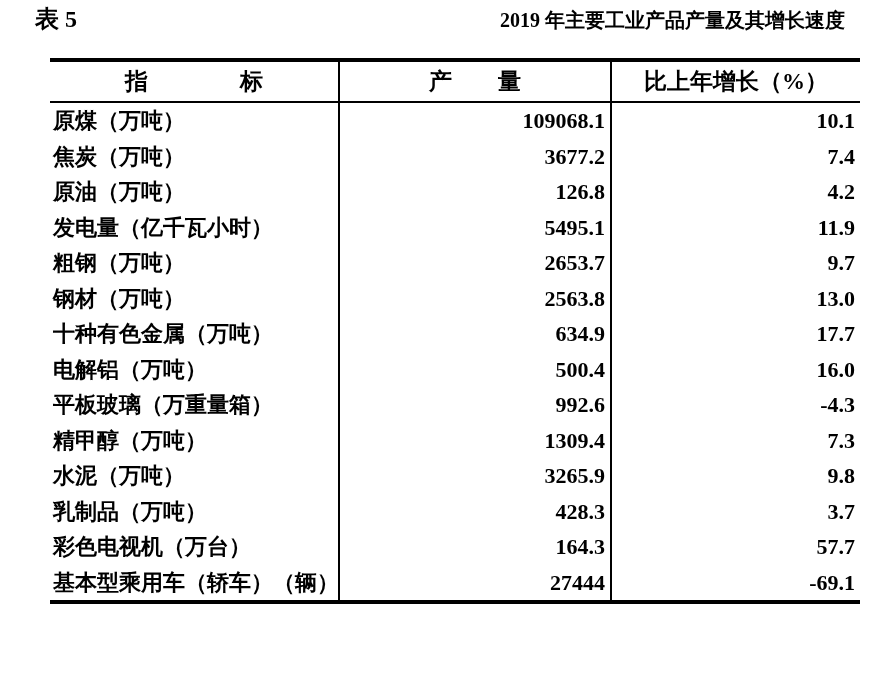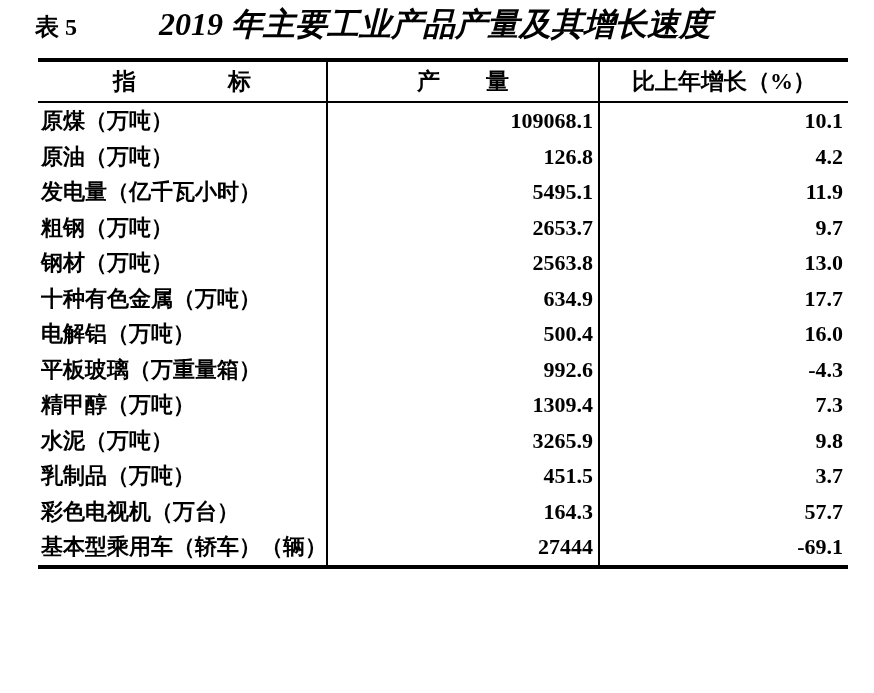--- a/index.html
+++ b/index.html
@@ -26,29 +26,28 @@
   }
   .caption-tag {
     width: 124px;
     flex: 0 0 124px;
     font-size: 24px;
     font-weight: bold;
     white-space: nowrap;
   }
   .caption-title {
     flex: 1 1 auto;
-    text-align: left;
-    font-size: 32px;
+    text-align: right;
+    font-size: 20px;
     font-weight: bold;
     white-space: nowrap;
-    font-style: italic;
   }
   table.stat-table {
     position: absolute;
-    left: 38px;
+    left: 50px;
     top: 58px;
     width: 810px;
     border-collapse: collapse;
     table-layout: fixed;
     border-top: 4px solid #000000;
     border-bottom: 4px solid #000000;
   }
   col.col-indicator { width: 289px; }
   col.col-output    { width: 272px; }
   col.col-growth    { width: 249px; }
@@ -107,20 +106,25 @@
         <th>比上年增长（%）</th>
       </tr>
     </thead>
     <tbody>
         <tr>
           <td class="cell-indicator sep">原煤（万吨）</td>
           <td class="cell-output sep">109068.1</td>
           <td class="cell-growth">10.1</td>
         </tr>
         <tr>
+          <td class="cell-indicator sep">焦炭（万吨）</td>
+          <td class="cell-output sep">3677.2</td>
+          <td class="cell-growth">7.4</td>
+        </tr>
+        <tr>
           <td class="cell-indicator sep">原油（万吨）</td>
           <td class="cell-output sep">126.8</td>
           <td class="cell-growth">4.2</td>
         </tr>
         <tr>
           <td class="cell-indicator sep">发电量（亿千瓦小时）</td>
           <td class="cell-output sep">5495.1</td>
           <td class="cell-growth">11.9</td>
         </tr>
         <tr>
@@ -153,21 +157,21 @@
           <td class="cell-output sep">1309.4</td>
           <td class="cell-growth">7.3</td>
         </tr>
         <tr>
           <td class="cell-indicator sep">水泥（万吨）</td>
           <td class="cell-output sep">3265.9</td>
           <td class="cell-growth">9.8</td>
         </tr>
         <tr>
           <td class="cell-indicator sep">乳制品（万吨）</td>
-          <td class="cell-output sep">451.5</td>
+          <td class="cell-output sep">428.3</td>
           <td class="cell-growth">3.7</td>
         </tr>
         <tr>
           <td class="cell-indicator sep">彩色电视机（万台）</td>
           <td class="cell-output sep">164.3</td>
           <td class="cell-growth">57.7</td>
         </tr>
         <tr>
           <td class="cell-indicator sep">基本型乘用车（轿车）（辆）</td>
           <td class="cell-output sep">27444</td>

